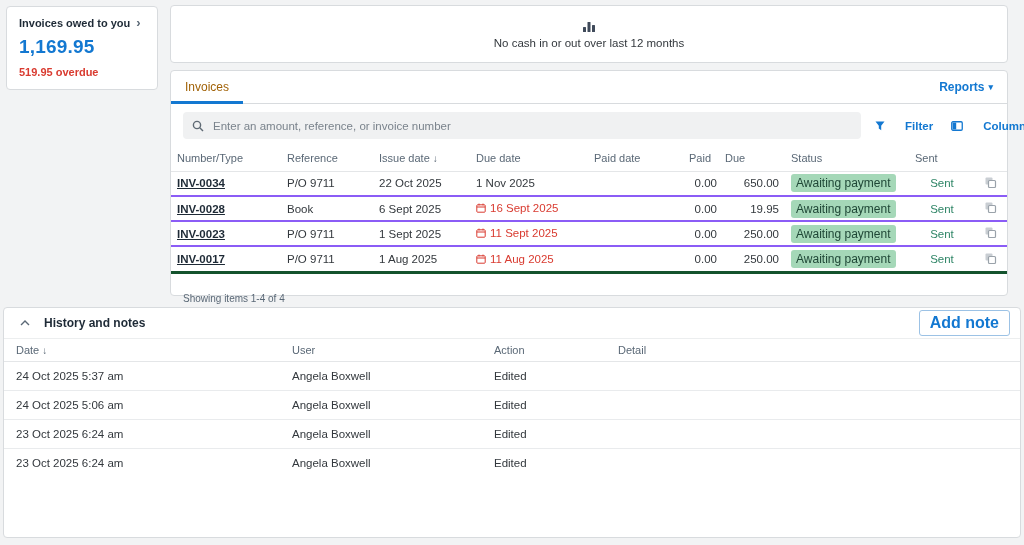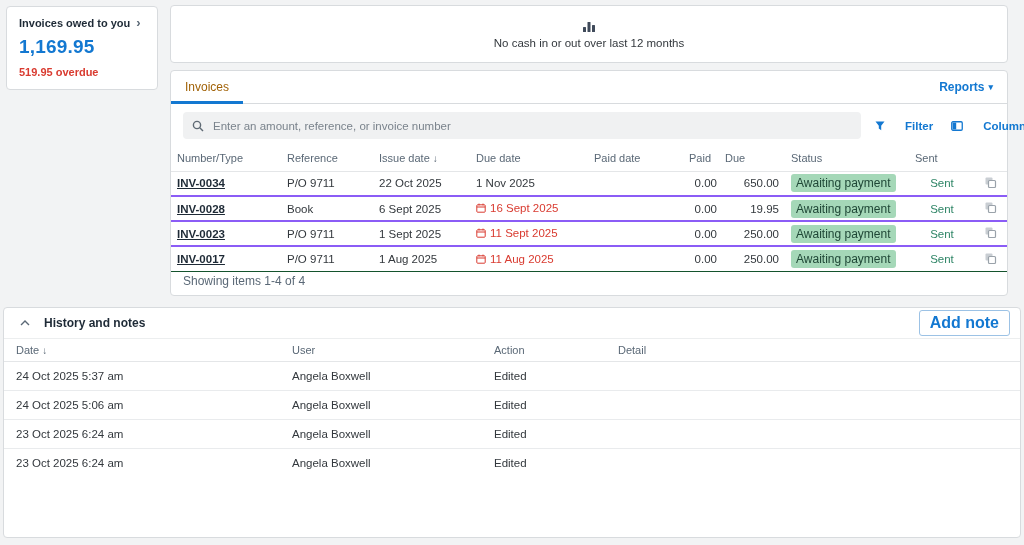--- a/index.html
+++ b/index.html
@@ -56,21 +56,21 @@
   .col8 { width:128px; padding-left:8px !important; } .col9 { width:62px; }
   .num { text-align:right; }
   .ctr { text-align:center; }
   .sort { color:#5a6876; font-size:10px; }
   .inv-link { font-weight:bold; color:#1e2a36; text-decoration:underline; cursor:pointer; }
   .due-wrap { display:inline-flex; align-items:center; gap:4px; }
   .due-wrap.overdue { color:#d93b30; }
   .badge { display:inline-block; background:#a5d8b8; color:#1f4736; font-size:12px; padding:2px 5px; border-radius:3px; }
   .sent-link { color:#2e8566; cursor:pointer; }
   .copy-btn { cursor:pointer; display:inline-flex; }
-  .inv-footer { border-top:1px solid #14532d; padding:2px 12px; font-size:12px; color:#5a6876; }
+  .inv-footer { border-top:3px solid #14532d; padding:19px 12px; font-size:10px; color:#5a6876; }
 
   
   .panel-history { left:3px; top:307px; width:1018px; height:231px; }
   .hist-head { height:31px; display:flex; align-items:center; padding:0 10px 0 16px; border-bottom:1px solid #eceeef; }
   .hist-title { font-size:12px; font-weight:bold; color:#1e2a36; margin-left:14px; }
   .collapse { cursor:pointer; display:inline-flex; }
   .add-note { margin-left:auto; background:#fff; border:1px solid #9cc2e5; border-radius:3px; color:#1378d1; font-weight:bold; font-size:16px; padding:3px 10px; cursor:pointer; font-family:"Liberation Sans", sans-serif; }
   .hist-table th { height:22px; font-weight:normal; color:#5a6876; font-size:11px; text-align:left; border-bottom:1px solid #e4e6e8; padding:0 4px 0 12px; }
   .hist-table td { height:29px; font-size:11.5px; padding:0 4px 0 12px; border-bottom:1px solid #e9ebed; white-space:nowrap; overflow:hidden; }
   .hist-table tr:last-child td { border-bottom:none; }

